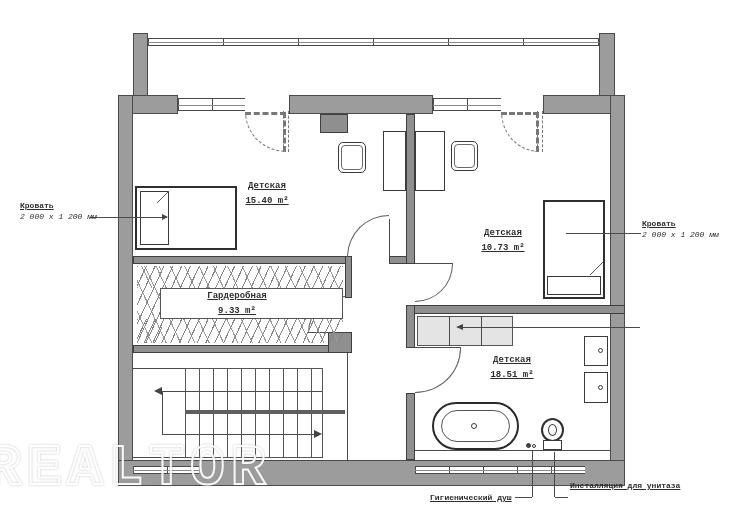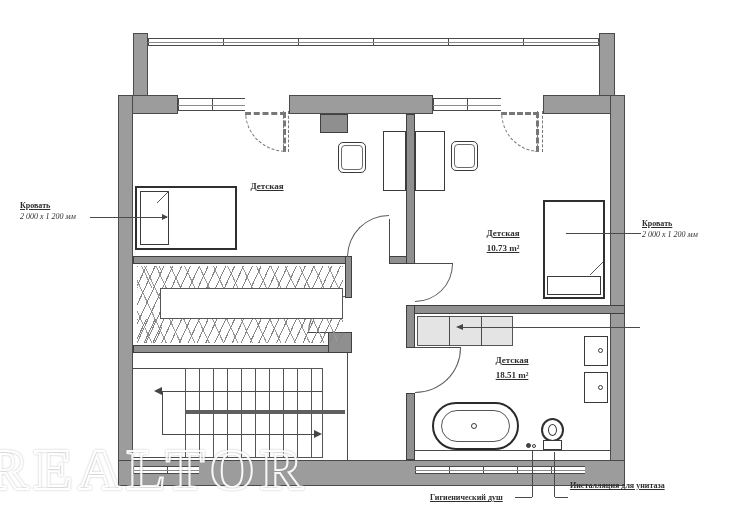--- a/index.html
+++ b/index.html
@@ -1,17 +1,17 @@
 <!DOCTYPE html>
 <html><head>
 <meta charset="utf-8">
 <style>
   html,body{margin:0;padding:0;background:#fff;}
   #stage{position:relative;width:750px;height:523px;background:#ffffff;overflow:hidden;
-         font-family:Liberation Serif, serif;}
+         font-family:Liberation Mono, monospace;}
   .wall{position:absolute;background:#9c9c9c;border:1px solid #4a4a4a;box-sizing:border-box;}
   .wall2{position:absolute;background:#8f8f8f;border:1px solid #3f3f3f;box-sizing:border-box;}
   .win{position:absolute;background:#fff;border-top:1px solid #4a4a4a;border-bottom:1px solid #4a4a4a;
        box-sizing:border-box;background-image:repeating-linear-gradient(90deg,#4a4a4a 0 1px,transparent 1px 34px);}
   .win.wide{background-image:repeating-linear-gradient(90deg,#4a4a4a 0 1px,transparent 1px 75px);}
   .win::after{content:"";position:absolute;left:0;right:0;top:50%;border-top:1px solid #8a8a8a;}
   .ln{position:absolute;background:#4a4a4a;}
   .arc{position:absolute;box-sizing:border-box;}
   .arc.tl{border-top:1px solid #5a5a5a;border-left:1px solid #5a5a5a;border-top-left-radius:100%;}
   .arc.br{border-bottom:1px solid #5a5a5a;border-right:1px solid #5a5a5a;border-bottom-right-radius:100%;}
@@ -134,26 +134,29 @@
   <div class="ln" style="left:566px;top:233px;width:75px;height:1px"></div>
   <div class="ln" style="left:462px;top:327px;width:178px;height:1px"></div>
   <div class="ah" style="left:456px;top:324px;border-width:3px 7px 3px 0;border-color:transparent #444 transparent transparent"></div>
   <div class="ln" style="left:532px;top:450px;width:1px;height:47px"></div>
   <div class="ln" style="left:515px;top:497px;width:17px;height:1px"></div>
   <div class="ln" style="left:554px;top:452px;width:1px;height:45px"></div>
   <div class="ln" style="left:555px;top:497px;width:13px;height:1px"></div>
 
   <div class="lbl" style="left:212px;top:179px;width:110px">
     <span>Детская</span>
+    <span>15.40 m²</span>
   </div>
   <div class="lbl" style="left:455px;top:226px;width:96px">
     <span>Детская</span>
     <span>10.73 m²</span>
   </div>
   <div class="lbl" style="left:172px;top:289px;width:130px">
+    <span>Гардеробная</span>
+    <span>9.33 m²</span>
   </div>
   <div class="lbl" style="left:462px;top:353px;width:100px">
     <span>Детская</span>
     <span>18.51 m²</span>
   </div>
 
   <div class="ann" style="left:20px;top:200px;width:130px">
     <div class="t">Кровать</div>
     <div class="d">2 000 x 1 200 мм</div>
   </div>

